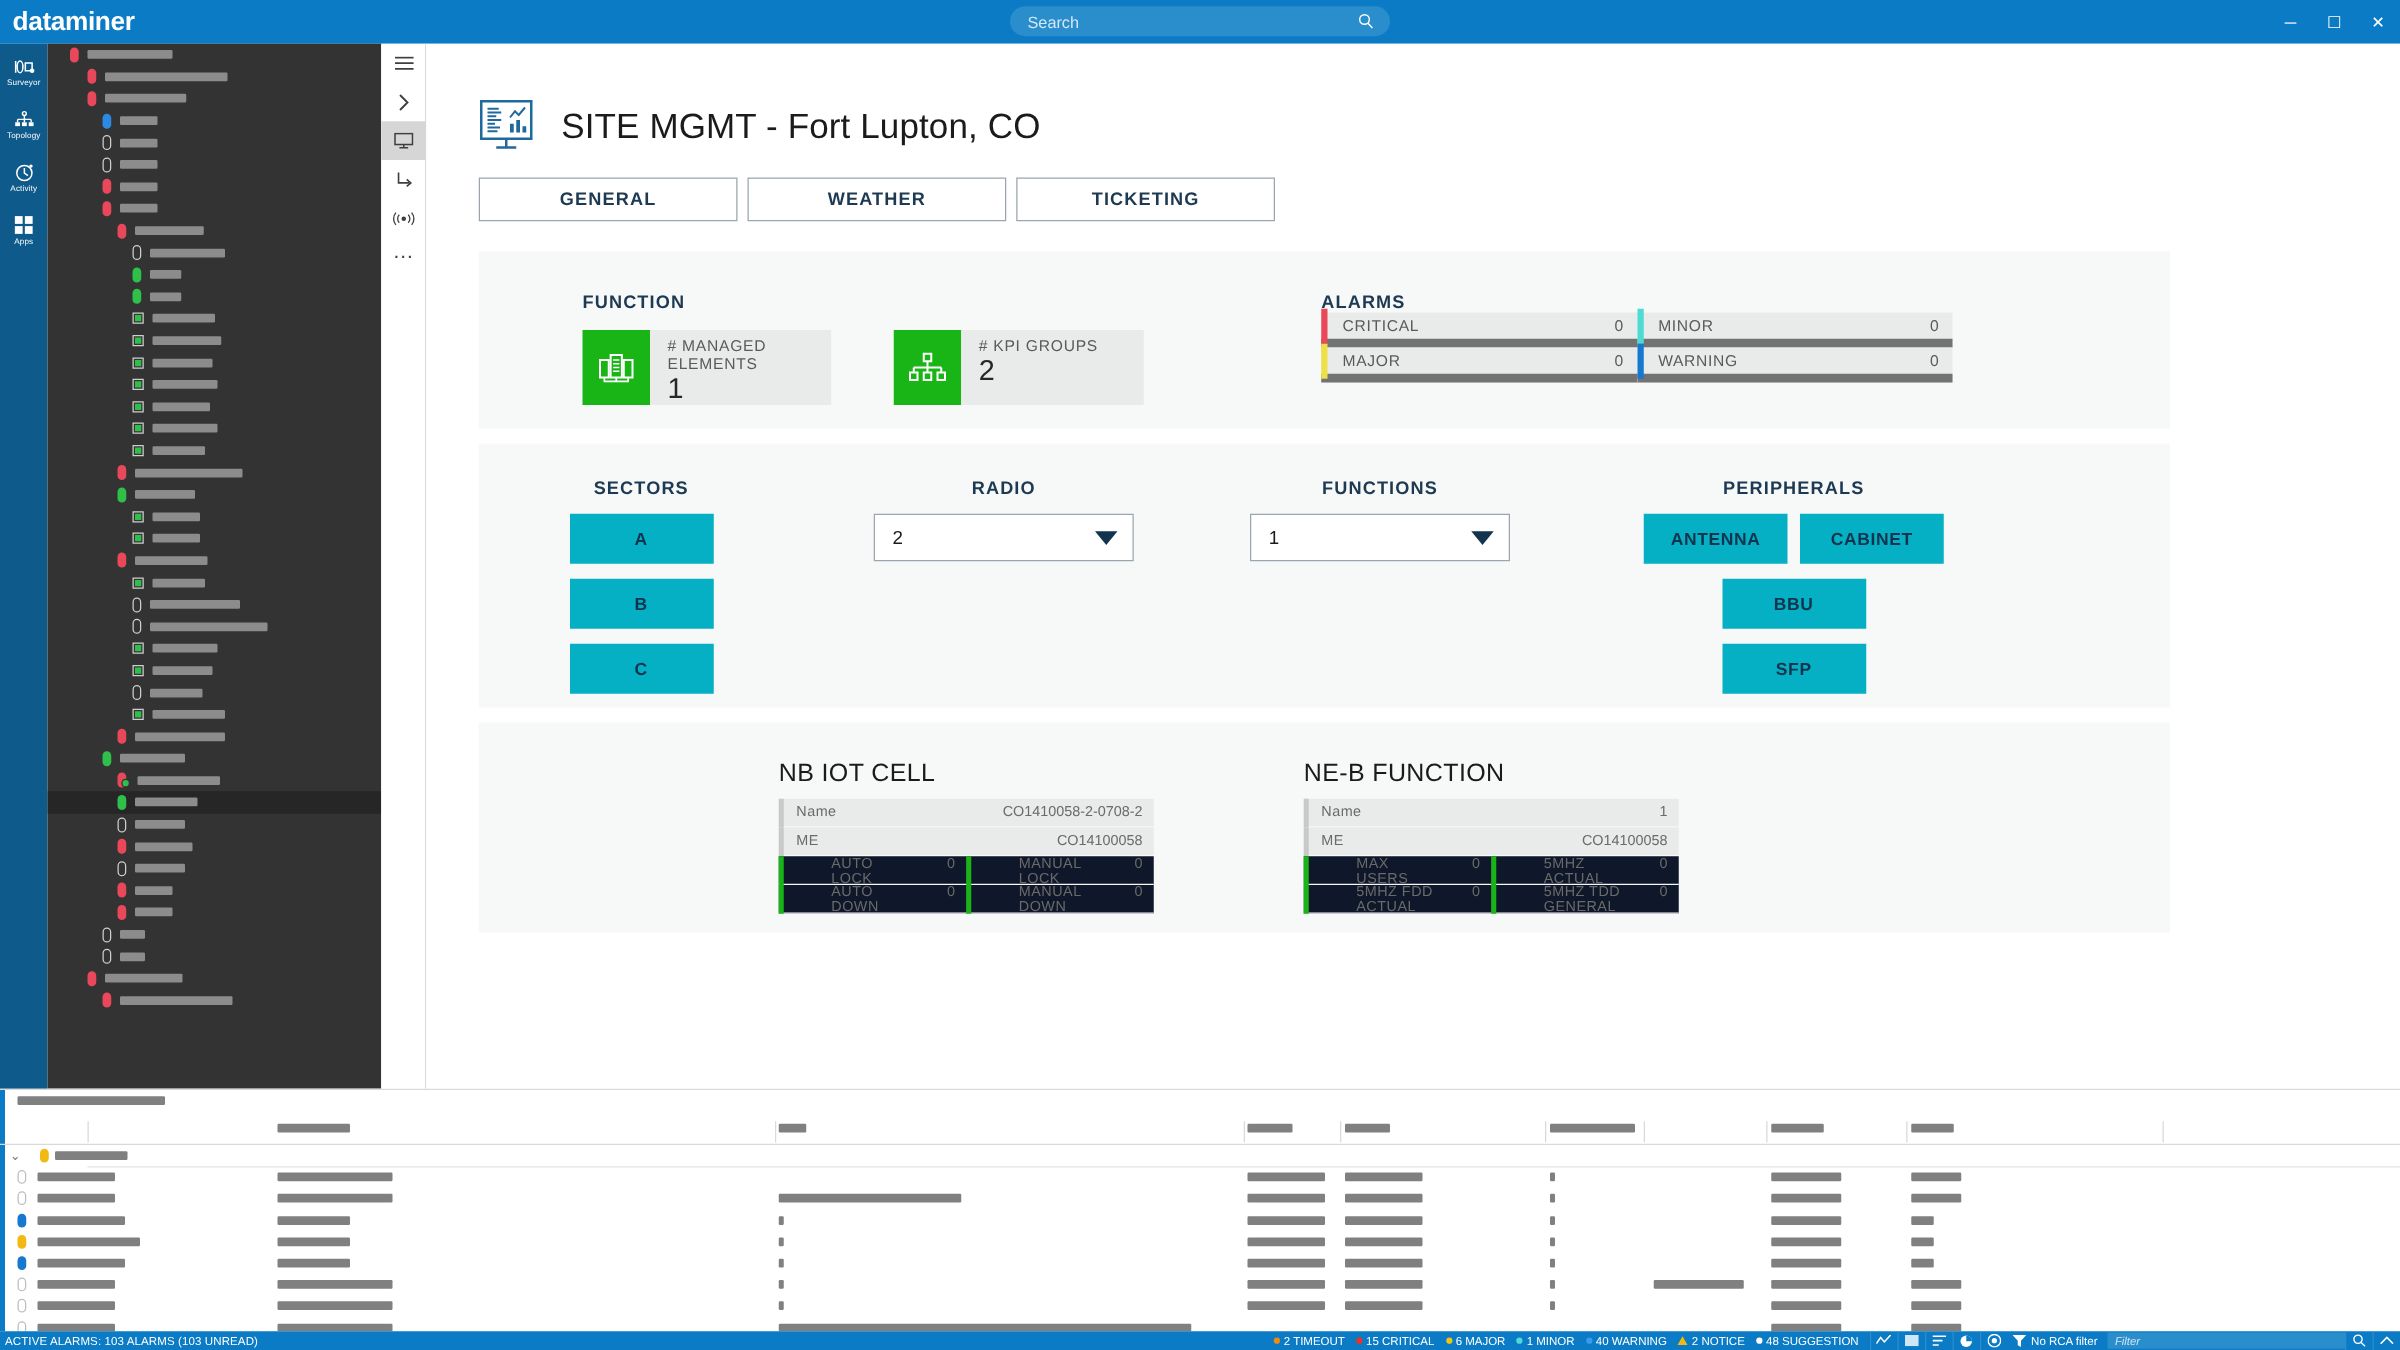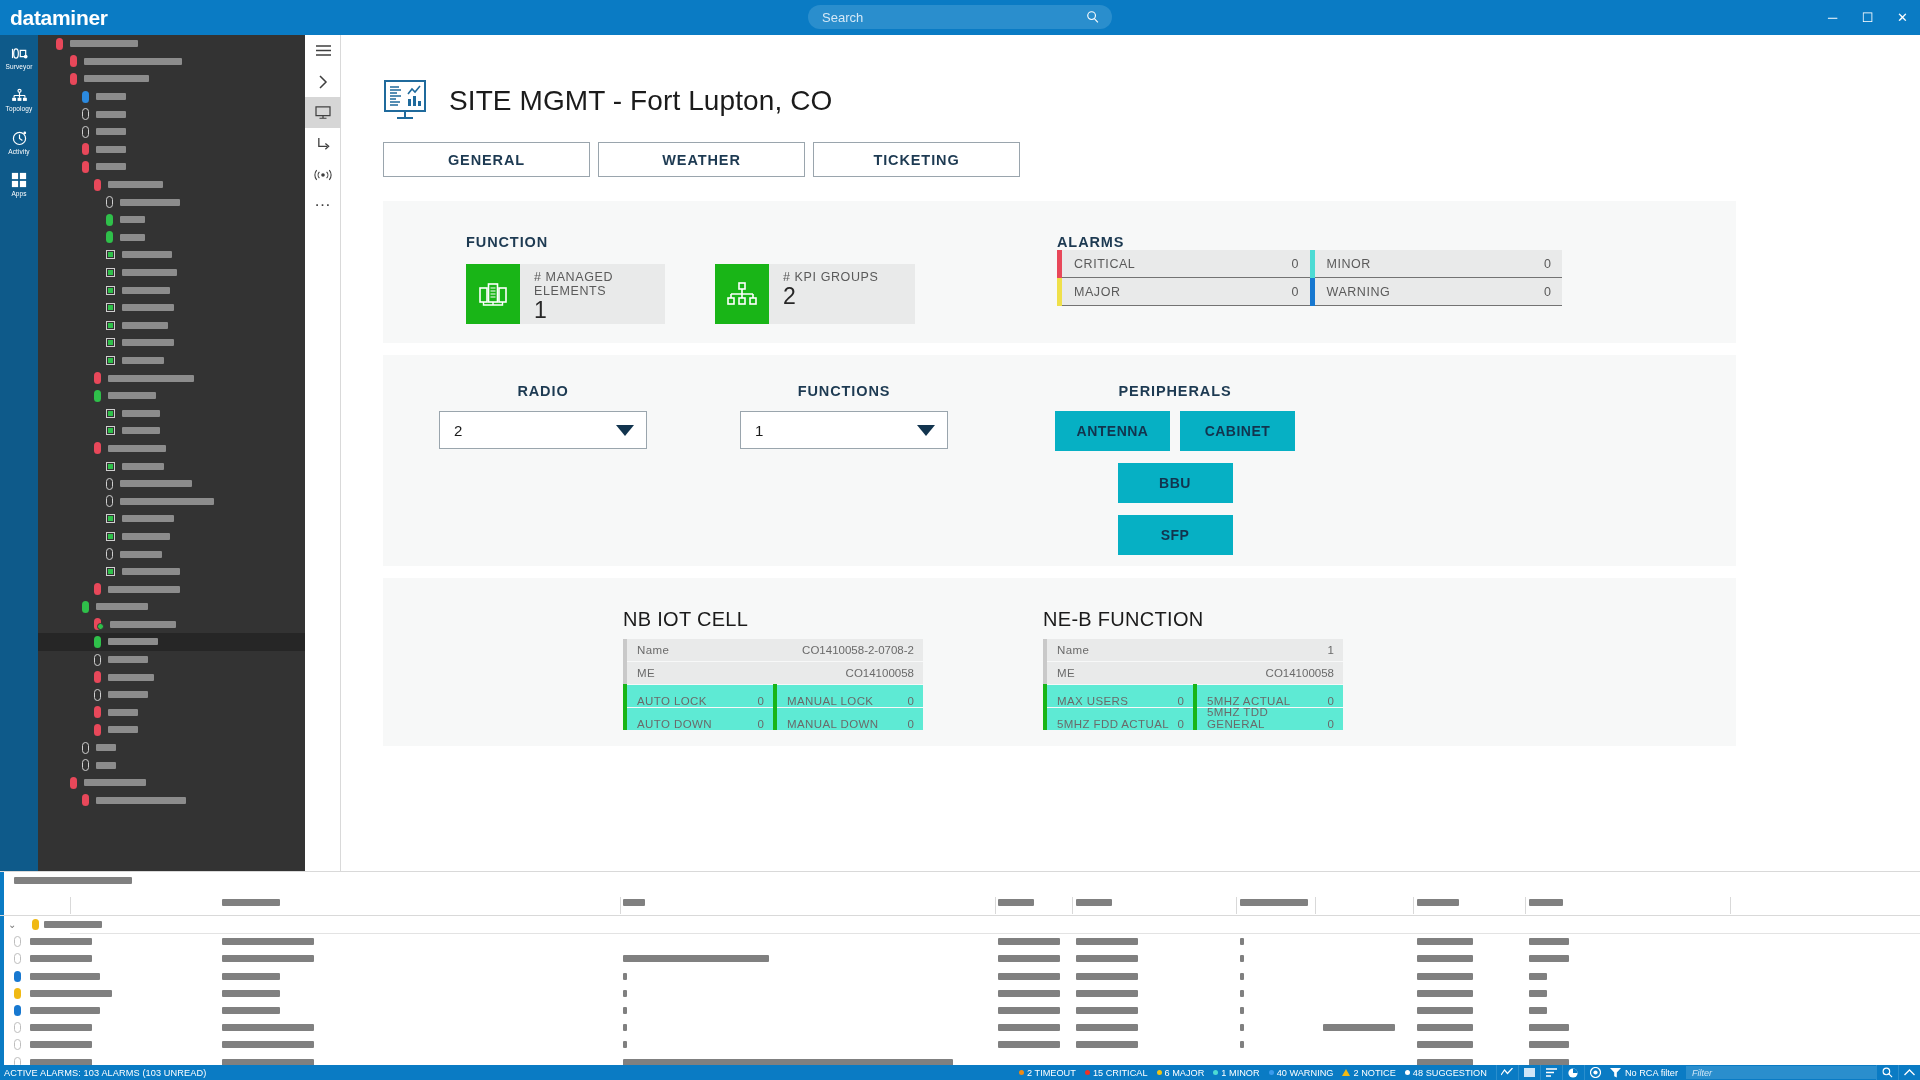--- a/index.html
+++ b/index.html
@@ -108,21 +108,21 @@
   .tile-body {
     background: #e9eaea; padding: 6px 0 0 14px; display: flex;
     flex-direction: column; justify-content: flex-start;
   }
   .tile-lab { font-size: 12.5px; color: #5a5a5a; letter-spacing: 0.6px; }
   .tile-val { font-size: 23px; color: #272727; line-height: 1.05; }
   
   .alarm-grid { display: grid; grid-template-columns: 1fr 1fr; width: 505px; }
   .al-cell {
     display: flex; align-items: center; height: 28px; background: #e9eaea;
-    border-bottom: 1px solid #737373;
+    border-bottom: 7px solid #737373;
   }
   .al-bar { width: 5px; height: 28px; flex: 0 0 auto; }
   .al-name {
     flex: 1; font-size: 12.5px; color: #5a5a5a; letter-spacing: 0.55px;
     padding-left: 12px;
   }
   .al-val { font-size: 12.5px; color: #5a5a5a; padding-right: 11px; }
   
   .grid4 { display: flex; padding-top: 28px; }
   .col4 { display: flex; flex-direction: column; align-items: center; }
@@ -151,22 +151,22 @@
     border-bottom: 1px solid #f7f8f8;
   }
   .kv-accent { width: 4px; height: 23px; background: #c9c9c9; flex: 0 0 auto; }
   .kv-accent.green { background: #19b517; }
   .kv-k {
     flex: 1; font-size: 11.5px; color: #6a6a6a; padding-left: 10px;
     letter-spacing: 0.4px;
   }
   .kv-v { font-size: 11.5px; color: #6a6a6a; padding-right: 9px; }
   .kv-pair { display: flex; }
-  .kv-half { display: flex; align-items: flex-end; height: 23px;
-    background: #5eead4; width: 50%; border-bottom: 1px solid #f7f8f8; }
+  .kv-half { display: flex; align-items: flex-start; height: 23px;
+    background: #0f172a; width: 50%; border-bottom: 1px solid #f7f8f8; gap: 28px; }
   
   .bottom {
     position: absolute; left: 0; top: 871px; width: 1920px; height: 194px;
     background: #fff; border-top: 1px solid #d9d9d9; overflow: hidden;
   }
   .bt-accent { position: absolute; left: 0; top: 0; width: 4px; height: 194px;
     background: #0a7bc4; }
   .bt-hdr { position: relative; height: 22px; }
   .bt-cols { position: relative; height: 22px; border-bottom: 1px solid #d9d9d9; }
   .bt-col-sep { position: absolute; top: 3px; width: 1px; height: 17px; background: #d9d9d9; }
@@ -622,20 +622,28 @@
               <div class="al-name">WARNING</div>
               <div class="al-val">0</div>
             </div>
           </div>
       </div>
     </div>
   </div>
 
   <div class="panel panel-b">
     <div class="grid4">
+      <div class="col4" style="width:260px;">
+        <div class="sect-title">SECTORS</div>
+        <div id="sector-btns" style="display:flex;flex-direction:column;">
+            <div class="btn-teal">A</div>
+            <div class="btn-teal">B</div>
+            <div class="btn-teal">C</div>
+          </div>
+      </div>
       <div class="col4" style="width:320px;">
         <div class="sect-title">RADIO</div>
         <div class="ddl">
           <span class="ddl-val">2</span>
           <span class="caret"></span>
         </div>
       </div>
       <div class="col4" style="width:282px;">
         <div class="sect-title">FUNCTIONS</div>
         <div class="ddl">

